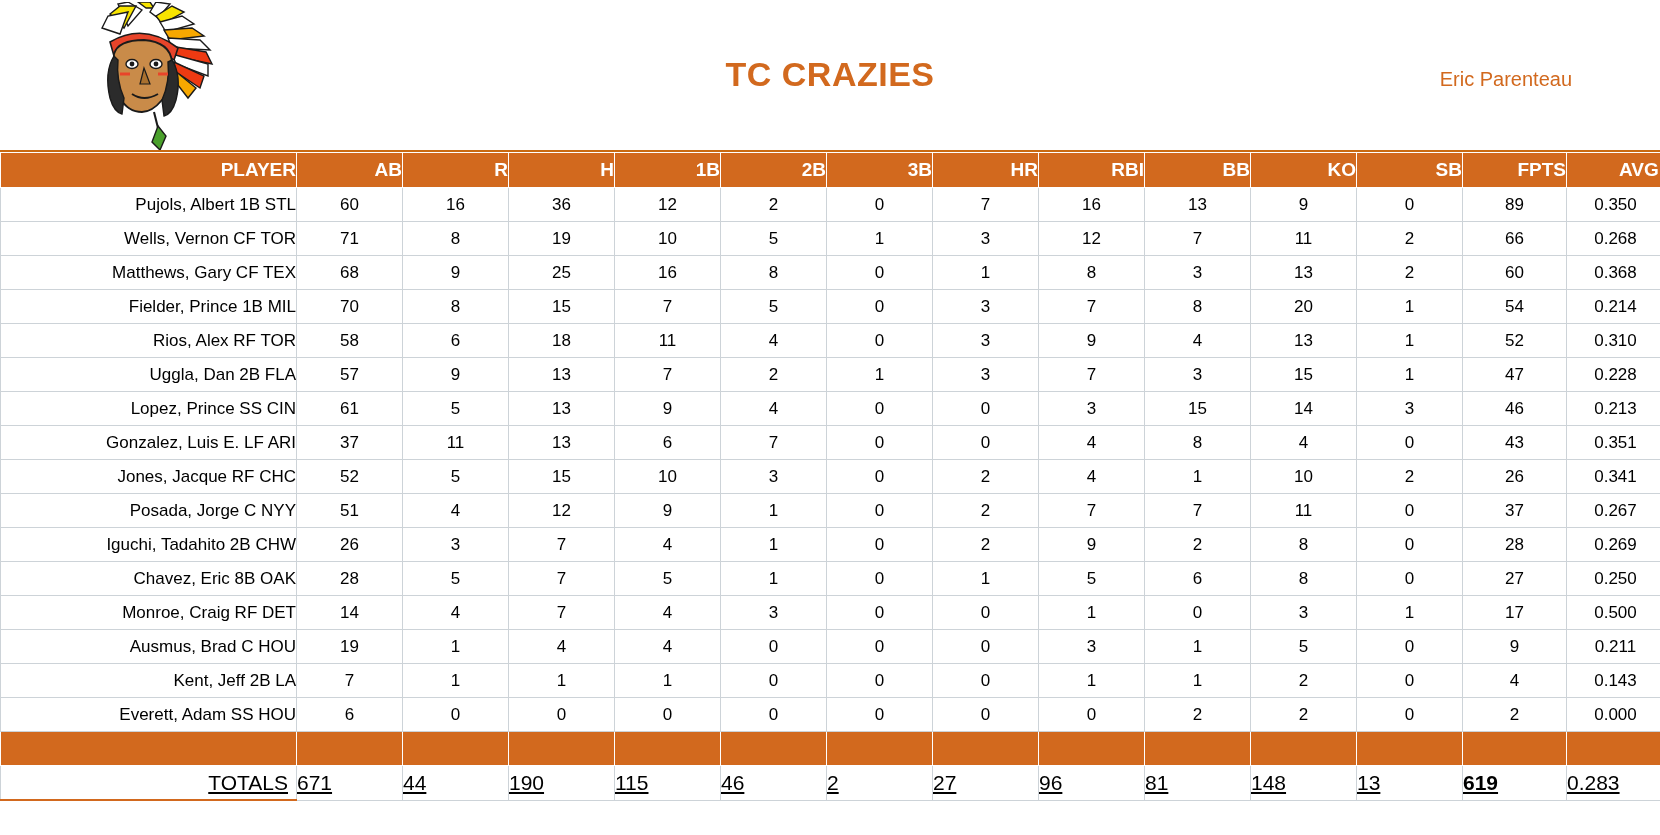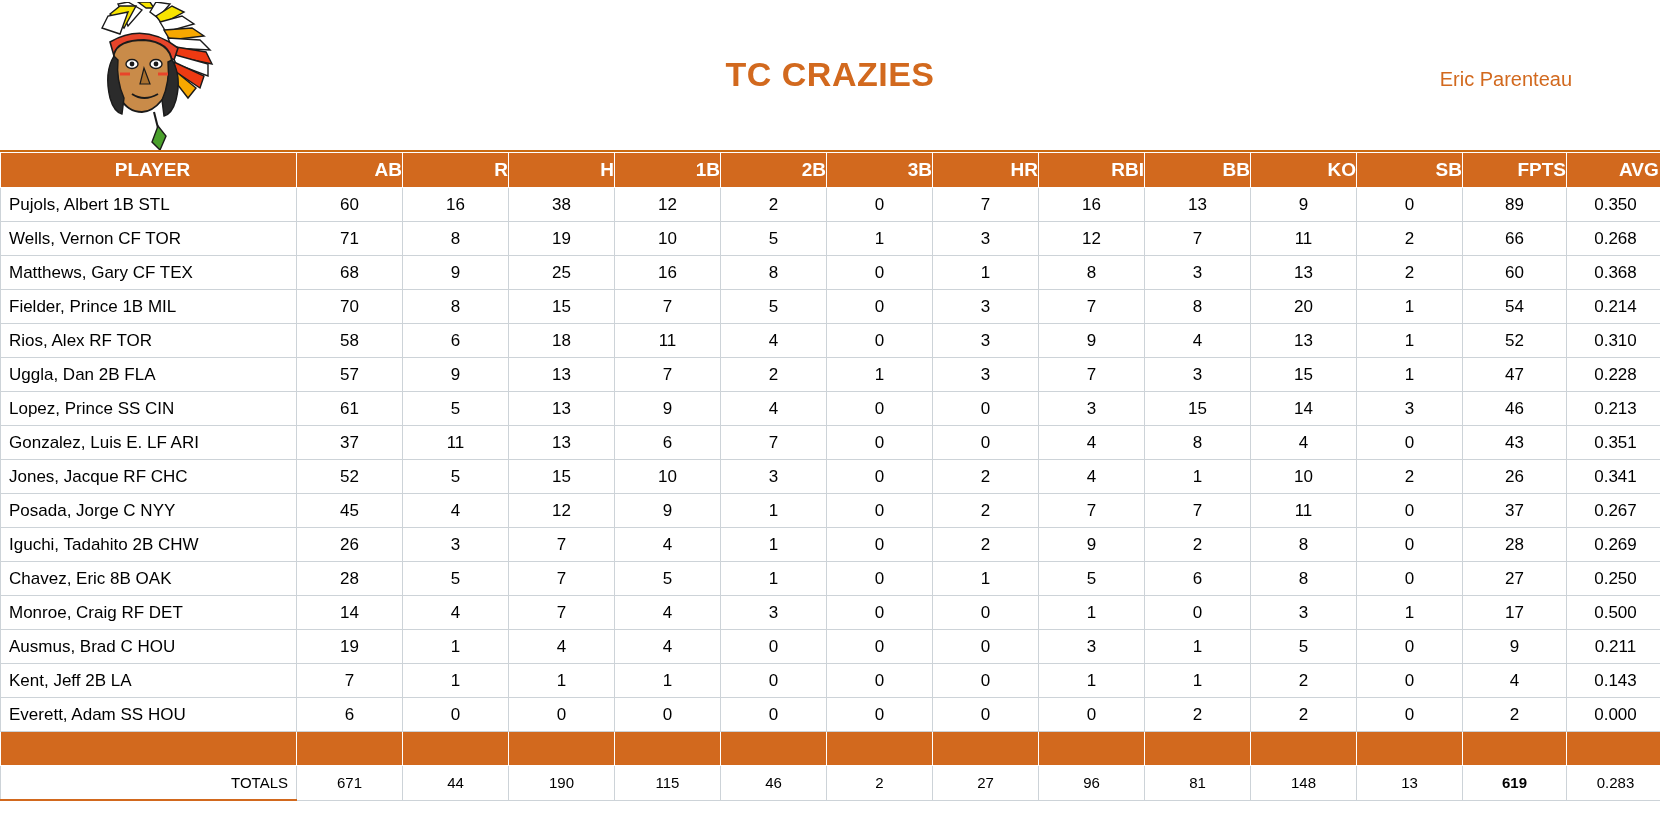--- a/index.html
+++ b/index.html
@@ -70,55 +70,56 @@
     background: #d2691e;
     color: #ffffff;
     font-weight: bold;
     font-size: 19px;
     height: 34px;
     border: 1px solid #ffffff;
     text-align: right;
     padding: 0;
   }
   table.stats thead th.player-head {
-    text-align: center;
+    text-align: right;
     padding-left: 8px;
   }
 
   table.stats tbody td {
     height: 33px;
     border: 1px solid #cdd3d8;
     text-align: center;
     padding: 0;
     background: #ffffff;
   }
   table.stats tbody td.player-cell {
-    text-align: left;
+    text-align: right;
     padding-left: 8px;
   }
 
   tr.spacer td {
     background: #d2691e !important;
     height: 25px;
     border: 1px solid #ffffff !important;
   }
 
   tr.totals td {
     height: 38px;
     border: none;
     background: #ffffff;
-    font-size: 15px;
+    font-size: 21px;
+    text-decoration: underline;
   }
   tr.totals td.totals-label {
     text-align: right;
     padding-right: 8px;
     border-bottom: 2px solid #d2691e;
   }
   tr.totals td.totals-val {
-    text-align: center;
+    text-align: left;
   }
   tr.totals td.totals-fpts {
     font-weight: bold;
   }
 </style>
 </head>
 <body>
 
 <div class="page">
 
@@ -204,21 +205,21 @@
         <th>FPTS</th>
         <th>AVG.</th>
       </tr>
     </thead>
     <tbody>
 
       <tr>
         <td class="player-cell">Pujols, Albert 1B STL</td>
         <td>60</td>
         <td>16</td>
-        <td>38</td>
+        <td>36</td>
         <td>12</td>
         <td>2</td>
         <td>0</td>
         <td>7</td>
         <td>16</td>
         <td>13</td>
         <td>9</td>
         <td>0</td>
         <td>89</td>
         <td>0.350</td>
@@ -355,21 +356,21 @@
         <td>4</td>
         <td>1</td>
         <td>10</td>
         <td>2</td>
         <td>26</td>
         <td>0.341</td>
       </tr>
 
       <tr>
         <td class="player-cell">Posada, Jorge C NYY</td>
-        <td>45</td>
+        <td>51</td>
         <td>4</td>
         <td>12</td>
         <td>9</td>
         <td>1</td>
         <td>0</td>
         <td>2</td>
         <td>7</td>
         <td>7</td>
         <td>11</td>
         <td>0</td>

